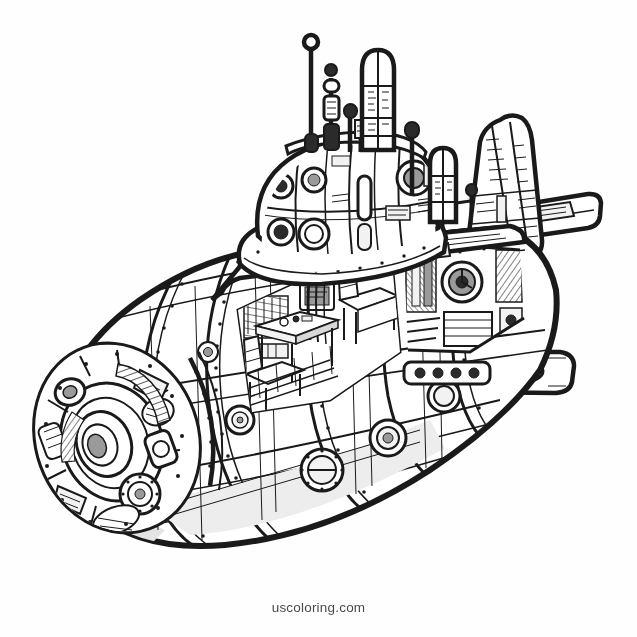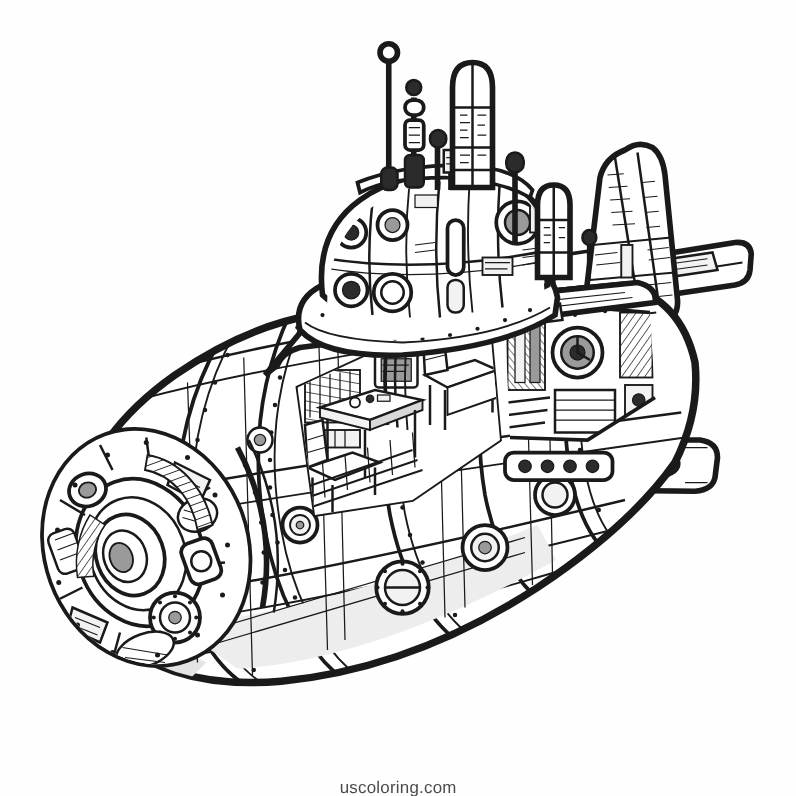--- a/index.html
+++ b/index.html
@@ -22,21 +22,21 @@
     width:637px;height:600px;
   }
   svg#artwork{display:block;width:637px;height:600px;}
   #watermark{
     position:absolute;
     left:0;
     top:600px;
     width:637px;
     height:37px;
     display:flex;
-    align-items:flex-end;
+    align-items:flex-start;
     justify-content:center;
     font-size:13.5px;
     letter-spacing:.2px;
     color:#4a4a4a;
     background:#fefefe;
     user-select:none;
   }
 </style>
 </head>
 <body>

